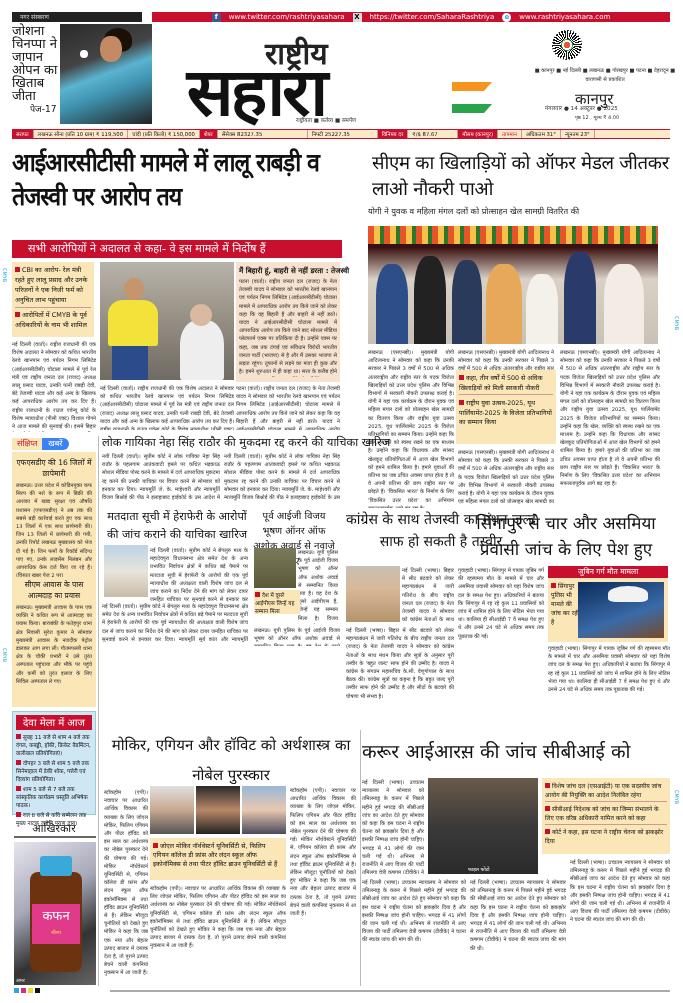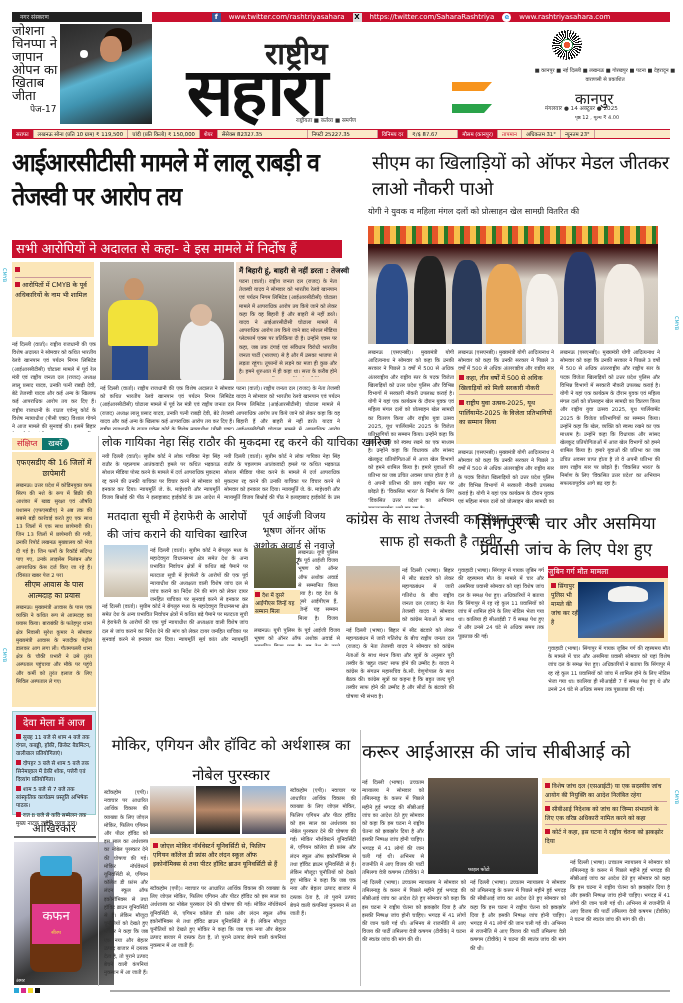--- a/index.html
+++ b/index.html
@@ -26,21 +26,21 @@
 .logo:after{content:"";position:absolute;left:9px;top:9px;width:12px;height:12px;border-radius:50%;background:radial-gradient(#e53 0 40%,#fff 41% 60%,#1a8a3a 61%)}
 .cities{left:530px;top:66px;width:150px;font-size:5.2px;line-height:9px;text-align:center;color:#333}
 .city-main{left:575px;top:88px;font-size:15px;color:#222}
 .dateline{left:545px;top:104px;font-size:5.6px;color:#333}
 .priceline{left:575px;top:114px;font-size:5px;color:#333}
 .ticker{left:12px;top:129px;width:658px;height:10px;background:#fbe9c8;border-top:1px solid #c8102e;border-bottom:1px solid #c8102e;display:flex;font-size:5.3px;line-height:9px;white-space:nowrap;overflow:hidden}
 .ticker span{padding:0 4px;border-right:1px solid #c99}
 .tk-red{background:#c8102e;color:#fff}
 .tk-rt{color:#c8102e}
 .h-main{left:12px;top:146px;width:330px;font-family:"DejaVu Sans",sans-serif;font-size:25px;font-weight:bold;line-height:34px;letter-spacing:-1.2px;transform:scaleX(.93);transform-origin:left}
-.subbar{left:12px;top:240px;width:330px;height:18px;background:#c8102e;color:#fff;font-size:13px;line-height:18px;padding-left:4px;white-space:nowrap;overflow:hidden}
+.subbar{left:12px;top:240px;width:330px;height:18px;background:#c8102e;color:#fff;font-size:11px;line-height:18px;padding-left:16px;white-space:nowrap;overflow:hidden}
 .h-right{left:372px;top:150px;width:300px;font-family:"DejaVu Sans",sans-serif;font-size:18.5px;line-height:26px;letter-spacing:-.3px}
 .h-right-sub{left:368px;top:205px;width:305px;font-size:8.2px;color:#222}
 .photo{background:#888;overflow:hidden}
 .ph-lalu{left:100px;top:262px;width:134px;height:118px;background:linear-gradient(180deg,#b8b3aa 0%,#9c958a 40%,#6f6a62 100%)}
 .ph-lalu .p1{position:absolute;left:8px;top:38px;width:50px;height:46px;background:#f2e23a;border-radius:30% 30% 5% 5%}
 .ph-lalu .p2{position:absolute;left:12px;top:84px;width:36px;height:34px;background:#2b4b8a}
 .ph-lalu .p3{position:absolute;left:80px;top:58px;width:44px;height:60px;background:#eee;border-radius:40% 40% 5% 5%}
 .ph-lalu .h1{position:absolute;left:24px;top:16px;width:20px;height:22px;background:#c7956c;border-radius:50%}
 .ph-lalu .h2{position:absolute;left:90px;top:42px;width:22px;height:22px;background:#d9b9a0;border-radius:50%}
 .ph-yogi{left:368px;top:226px;width:290px;height:118px;background:linear-gradient(180deg,#1a1a1a 0%,#3a1010 18%,#d9d1c6 45%,#c9c1b5 100%)}
@@ -48,39 +48,39 @@
 .ph-yogi .fig{position:absolute;bottom:0;border-radius:40% 40% 0 0}
 .textcol{font-size:5.2px;line-height:8.2px;color:#333;text-align:justify;overflow:hidden}
 .box-yel{background:#fbe6b8}
 .hl-box{left:12px;top:262px;width:82px;height:75px;padding:3px;font-size:6.5px;line-height:10px}
 .hl-box .it{border-bottom:1px solid #c99;padding-bottom:2px;margin-bottom:2px}
 .sq{display:inline-block;width:5px;height:5px;background:#c8102e;margin-right:2px}
 .quote-box{left:236px;top:262px;width:104px;height:120px;background:#f6e2cf;padding:3px}
 .quote-box .qh{font-size:7.2px;font-weight:bold;margin-bottom:2px;white-space:nowrap}
 .sect-lbl{left:12px;top:438px;width:82px;height:12px;display:flex;font-size:8px;line-height:12px}
 .sect-lbl .a{background:#fbe6b8;color:#c8102e;padding:0 5px}
-.sect-lbl .b{background:#0f766e;color:#fff;padding:0 6px;border-radius:0 6px 6px 0}
+.sect-lbl .b{background:#3b82f6;color:#fff;padding:0 6px;border-radius:0 6px 6px 0}
 .brief{left:12px;top:452px;width:84px;height:255px;background:#fbe6b8;padding:3px 4px}
 .brief .bt{font-size:7.5px;text-align:center;line-height:11px;margin:2px 0}
 .deva{left:12px;top:711px;width:84px;height:104px;background:#cfe6f4;padding:3px;border:1px solid #9cc}
 .deva .dt{background:#c8102e;color:#fff;font-size:10px;text-align:center;line-height:15px;margin-bottom:3px}
 .deva .di{font-size:5.5px;line-height:8px;margin-bottom:2px}
 .akh{left:14px;top:820px;width:80px;font-size:11px;text-align:center}
 .akh-line{left:14px;top:836px;width:82px;height:2px;background:#666}
-.cartoon{left:14px;top:842px;width:100px;height:143px;background:linear-gradient(150deg,#e6e6ee 0%,#a6a8b8 40%,#333 70%,#666 100%)}
+.cartoon{left:14px;top:842px;width:82px;height:143px;background:linear-gradient(150deg,#e6e6ee 0%,#a6a8b8 40%,#333 70%,#666 100%)}
 .bottle{position:absolute;left:16px;top:30px;width:52px;height:100px;background:#6b3310;border-radius:8px}
 .cap{position:absolute;left:26px;top:14px;width:32px;height:20px;background:#3aa8d8;border-radius:3px}
 .label{position:absolute;left:18px;top:62px;width:48px;height:40px;background:#e03a8a;color:#fff;font-size:13px;text-align:center;line-height:24px}
 .label small{display:block;font-size:5px;line-height:8px;color:#f7e04a}
 .h-neha{left:102px;top:434px;width:300px;font-size:11.4px;white-space:nowrap}
 .h-mat{left:102px;top:508px;width:150px;font-size:11.2px;line-height:18px;text-align:center}
 .h-ig{left:252px;top:508px;width:84px;font-size:9.8px;line-height:15px;text-align:center}
 .h-cong{left:346px;top:530px;width:190px;font-family:"DejaVu Sans",sans-serif;font-size:14px;line-height:22px;text-align:center}
 .h-sing{left:456px;top:510px;width:220px;font-size:17px;line-height:26px;text-align:center}
-.zub{left:548px;top:566px;width:120px;height:12px;background:#c8102e;color:#fff;font-size:7.5px;line-height:12px;text-align:left}
+.zub{left:548px;top:566px;width:120px;height:12px;background:#c8102e;color:#fff;font-size:7.5px;line-height:12px;text-align:center}
 .zub-box{left:548px;top:578px;width:120px;height:64px;background:#fbe6b8;padding:3px;font-size:6px;line-height:9px}
 .zub-img{position:absolute;left:30px;top:4px;width:86px;height:56px;background:linear-gradient(160deg,#0a2b5a,#3a6aa8 60%,#7a4a2a)}
 .zub-img .hat{position:absolute;left:30px;top:4px;width:40px;height:16px;background:#f2f2f0;border-radius:50% 50% 20% 20%}
 .ph-court{left:104px;top:545px;width:44px;height:52px;background:linear-gradient(180deg,#bcd4e6 0%,#e8e4dc 50%,#c8bca8 100%)}
 .ph-ig{left:254px;top:548px;width:42px;height:40px;background:linear-gradient(180deg,#7a7a5a,#5a5a3a)}
 .ig-hl{left:254px;top:590px;width:46px;height:24px;background:#fbe6b8;font-size:5.5px;line-height:8px;padding:1px}
 .ph-tej{left:346px;top:566px;width:54px;height:56px;background:linear-gradient(180deg,#c8c0b4,#d8b898 40%,#b4946c)}
 .h-nobel{left:102px;top:730px;width:258px;font-size:15px;line-height:30px;text-align:center}
 .ph-nob{top:786px;width:44px;height:48px}
 .h-karur{left:362px;top:738px;width:316px;font-size:19px;white-space:nowrap}
@@ -137,21 +137,21 @@
   <span style="width:50px">₹/$ 87.67</span>
   <span class="tk-red">मौसम (कानपुर)</span>
   <span class="tk-rt">तापमान</span>
   <span>अधिकतम 31°</span>
   <span>न्यूनतम 23°</span>
 </div>
 
 <div class="abs h-main">आईआरसीटीसी मामले में लालू राबड़ी व तेजस्वी पर आरोप तय</div>
 <div class="abs subbar">सभी आरोपियों ने अदालत से कहा- वे इस मामले में निर्दोष हैं</div>
 <div class="abs hl-box box-yel">
-  <div class="it"><span class="sq"></span></div>
+  <div class="it"><span class="sq"></span><span>CBI का आरोप- रेल मंत्री रहते हुए लालू प्रसाद और उनके परिजनों ने एक निजी फर्म को अनुचित लाभ पहुंचाया</span></div>
   <div><span class="sq"></span><span>आरोपितों में CMYB के पूर्व अधिकारियों के नाम भी शामिल</span></div>
 </div>
 <div class="abs textcol" style="left:12px;top:340px;width:84px;height:92px">नई दिल्ली (वार्ता)। राष्ट्रीय राजधानी की एक विशेष अदालत ने सोमवार को कथित भारतीय रेलवे खानपान एवं पर्यटन निगम लिमिटेड (आईआरसीटीसी) घोटाला मामले में पूर्व रेल मंत्री एवं राष्ट्रीय जनता दल (राजद) अध्यक्ष लालू प्रसाद यादव, उनकी पत्नी राबड़ी देवी, बेटे तेजस्वी यादव और कई अन्य के खिलाफ कई आपराधिक आरोप तय कर दिए हैं। राष्ट्रीय राजधानी के राउज एवेन्यू कोर्ट के विशेष न्यायाधीश (पीसी एक्ट) विशाल गोगने ने आज मामले की सुनवाई की। इसमें बिहार के पूर्व रेल मंत्री पर भ्रष्टाचार, आपराधिक षड्यंत्र और धोखाधड़ी के आरोप लगाए गए हैं। उनकी पत्नी राबड़ी देवी और पुत्र तेजस्वी यादव पर भी षड्यंत्र और धोखाधड़ी सहित कई आरोप तय हुए हैं। सभी आरोपियों ने अदालत से कहा कि वे इस मामले में निर्दोष हैं। इसके बाद से मामले का रास्ता खुल गया। केंद्रीय जांच ब्यूरो (सीबीआई) का आरोप है कि 2004 से 2009 तक रेल मंत्री</div>
 <div class="abs photo ph-lalu">
   <div class="p1"></div>
     <div class="p2"></div>
     <div class="p3"></div>
     <div class="h1"></div>
     <div class="h2"></div>
 </div>

